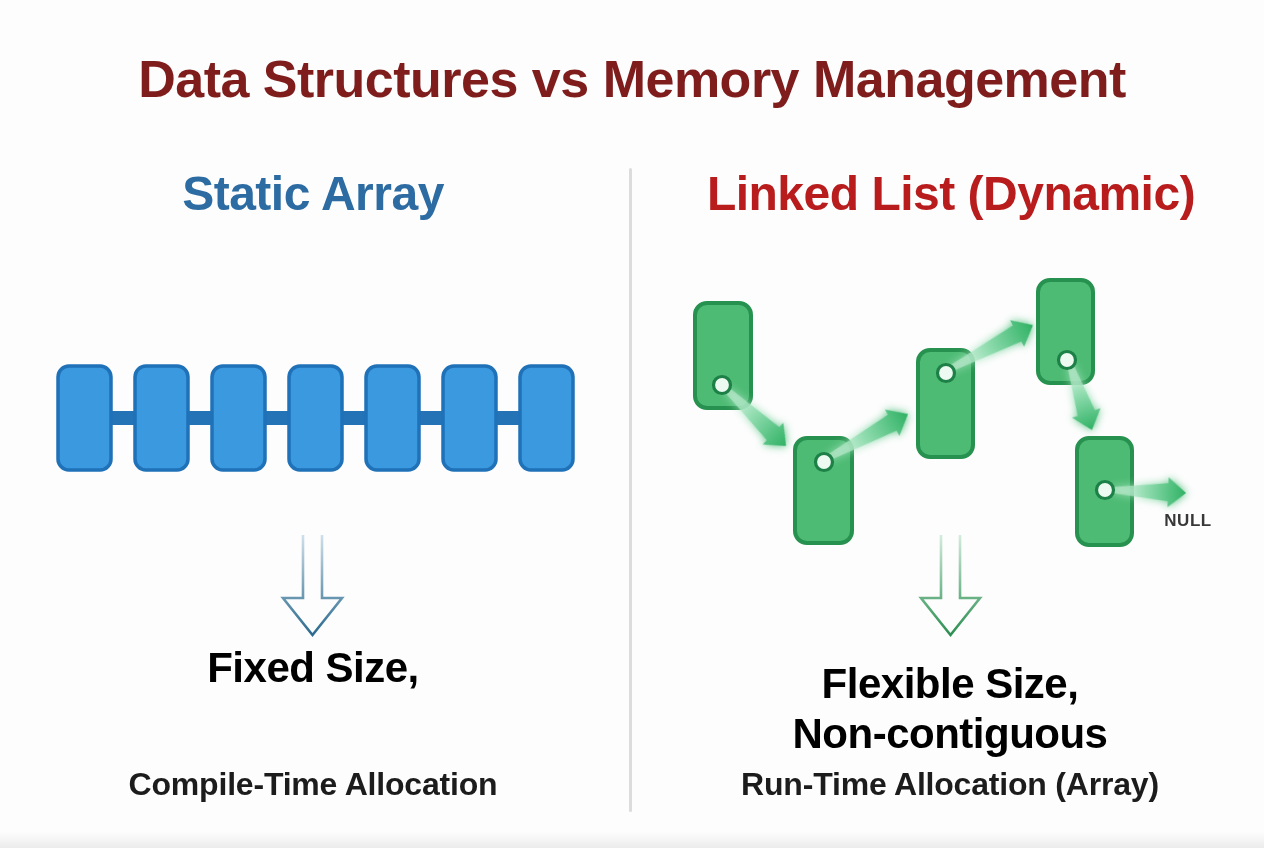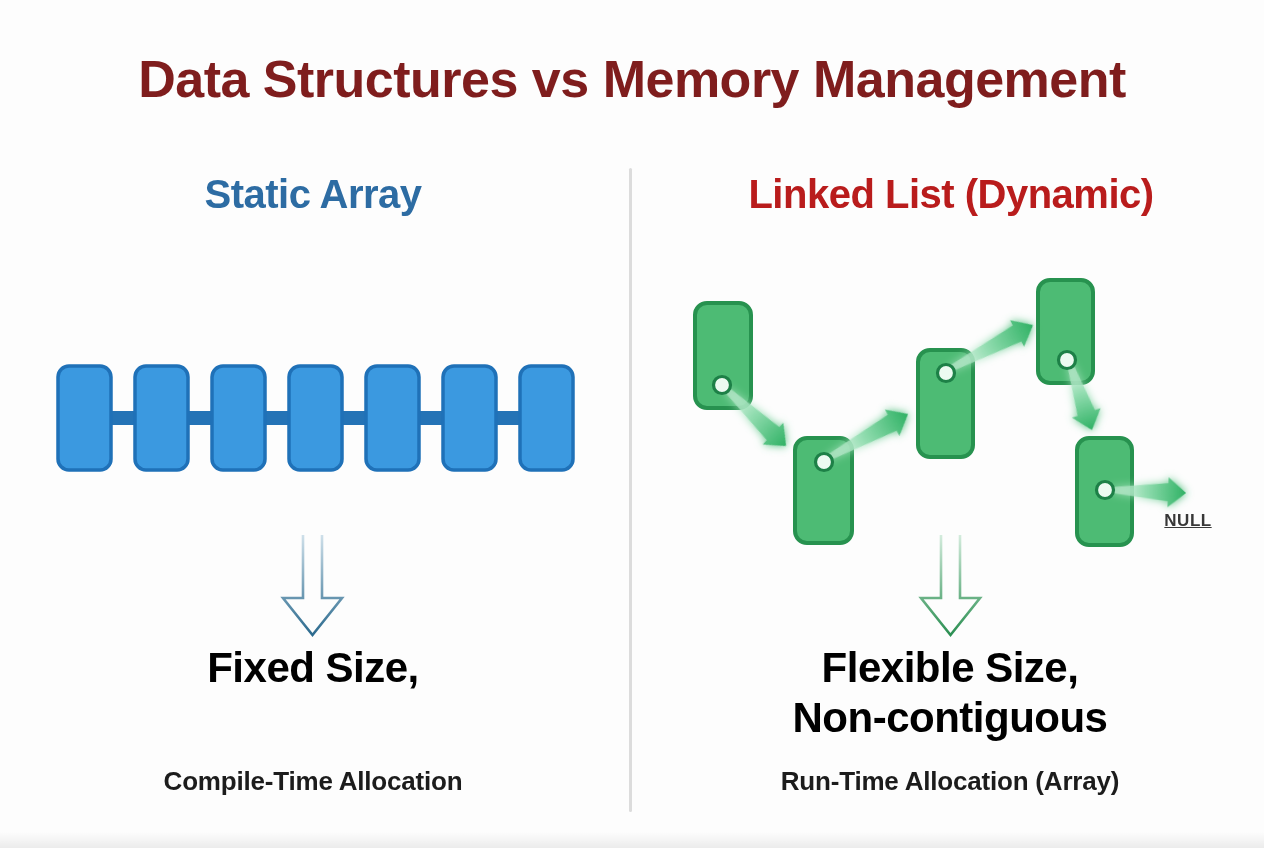--- a/index.html
+++ b/index.html
@@ -14,39 +14,39 @@
     left:0; top:48px; width:1264px; text-align:center;
     font-size:52px; font-weight:700; letter-spacing:-0.5px; color:#7f1d1d;
     line-height:62px;
   }
   .divider{
     left:629px; top:168px; width:2.5px; height:644px;
     background:#dcdcdc; border-radius:2px;
   }
   .col-heading{
     top:170px; width:500px; text-align:center;
-    font-size:40px; font-weight:700; line-height:48px; letter-spacing:-0.5px;
+    font-size:48px; font-weight:700; line-height:48px; letter-spacing:-0.5px;
   }
   .col-heading.left{ left:63px;  color:#2d6ca3; }
   .col-heading.right{ left:701px; color:#b91c1c; }
   .result-text{
     top:643px; width:520px; text-align:center;
     font-size:42px; font-weight:700; line-height:50px; color:#000000; letter-spacing:-0.5px;
   }
   .result-text.left{ left:53px; }
-  .result-text.right{ left:690px; }
+  .result-text.right{ left:690px;margin-top:16px; }
   .caption-text{
     top:766px; width:520px; text-align:center;
-    font-size:26px; font-weight:700; color:#1c1c1c; letter-spacing:-0.2px;
+    font-size:32px; font-weight:700; color:#1c1c1c; letter-spacing:-0.2px;
   }
   .caption-text.left{ left:53px; }
   .caption-text.right{ left:690px; }
   .null-label{
     left:1162px; top:511px; width:52px; text-align:center;
-    font-size:17px; font-weight:700; color:#383838; letter-spacing:0.5px;text-decoration:underline;
+    font-size:17px; font-weight:700; color:#383838; letter-spacing:0.5px;
   }
   .bottom-shade{
     left:0; bottom:0; width:1264px; height:16px;
     background:linear-gradient(to bottom, rgba(0,0,0,0), rgba(0,0,0,0.07));
   }
   svg{display:block;}
 </style>
 </head>
 <body>
 

